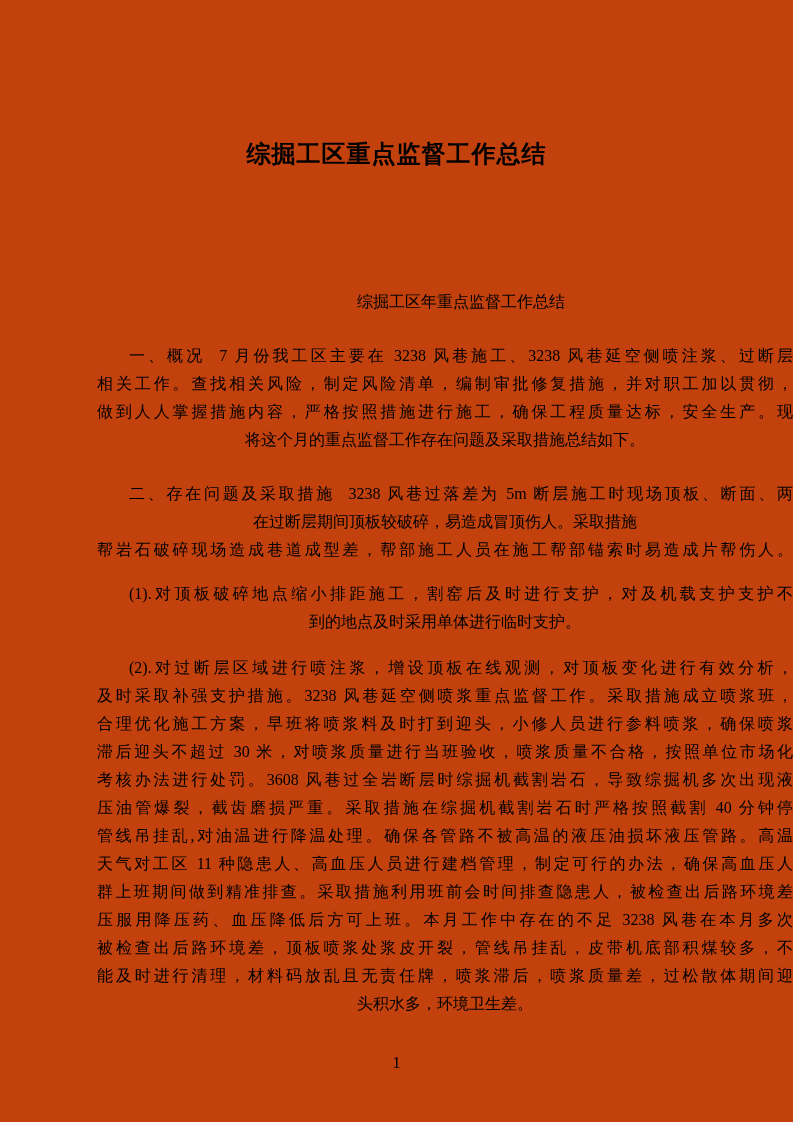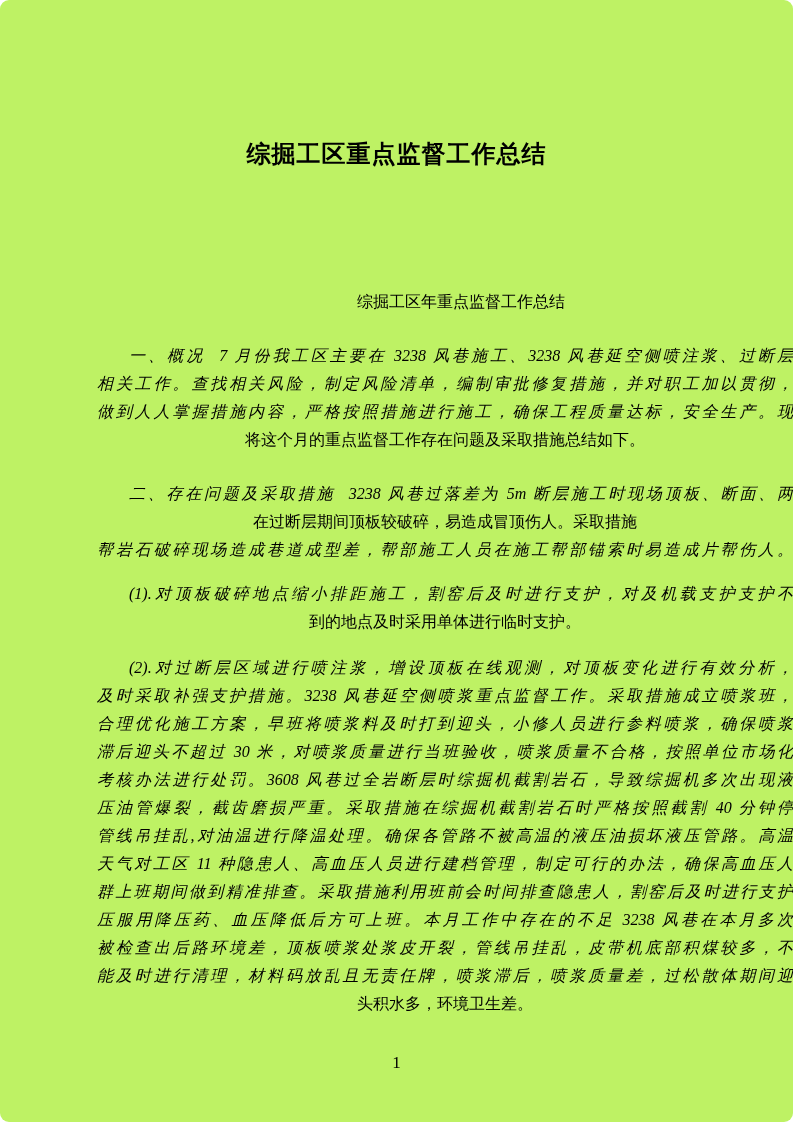--- a/index.html
+++ b/index.html
@@ -4,25 +4,24 @@
   <style>
     html, body {
       margin: 0;
       padding: 0;
       background: #ffffff;
     }
     .page {
       position: relative;
       width: 793px;
       height: 1122px;
-      background: #bef264;
+      background: #c2410c;
       color: #000000;
       overflow: hidden;
       font-family: "Liberation Serif", serif;
-      border-radius: 9px;
     }
     .title {
       position: absolute;
       top: 137px;
       left: 0;
       width: 793px;
       text-align: center;
       font-family: "Liberation Sans", sans-serif;
       font-size: 24px;
       font-weight: 700;
@@ -44,21 +43,20 @@
     .m4 { margin-top: 18px; }
     .line {
       white-space: pre-wrap;
       height: 28px;
       overflow: hidden;
     }
     
     .j {
       text-align: justify;
       text-align-last: justify;
-      font-style: italic;
     }
     
     .last { text-align: center; }
     
     .ind { padding-left: 32px; }
     .footer {
       position: absolute;
       top: 1053px;
       left: 0;
       width: 793px;
@@ -100,21 +98,21 @@
 
     <div class="para m4">
       <div class="line ind j">(2).对过断层区域进行喷注浆，增设顶板在线观测，对顶板变化进行有效分析，</div>
       <div class="line j">及时采取补强支护措施。3238 风巷延空侧喷浆重点监督工作。采取措施成立喷浆班，</div>
       <div class="line j">合理优化施工方案，早班将喷浆料及时打到迎头，小修人员进行参料喷浆，确保喷浆</div>
       <div class="line j">滞后迎头不超过 30 米，对喷浆质量进行当班验收，喷浆质量不合格，按照单位市场化</div>
       <div class="line j">考核办法进行处罚。3608 风巷过全岩断层时综掘机截割岩石，导致综掘机多次出现液</div>
       <div class="line j">压油管爆裂，截齿磨损严重。采取措施在综掘机截割岩石时严格按照截割 40 分钟停</div>
       <div class="line j">管线吊挂乱,对油温进行降温处理。确保各管路不被高温的液压油损坏液压管路。高温</div>
       <div class="line j">天气对工区 11 种隐患人、高血压人员进行建档管理，制定可行的办法，确保高血压人</div>
-      <div class="line j">群上班期间做到精准排查。采取措施利用班前会时间排查隐患人，割窑后及时进行支护</div>
+      <div class="line j">群上班期间做到精准排查。采取措施利用班前会时间排查隐患人，被检查出后路环境差</div>
       <div class="line j">压服用降压药、血压降低后方可上班。本月工作中存在的不足 3238 风巷在本月多次</div>
       <div class="line j">被检查出后路环境差，顶板喷浆处浆皮开裂，管线吊挂乱，皮带机底部积煤较多，不</div>
       <div class="line j">能及时进行清理，材料码放乱且无责任牌，喷浆滞后，喷浆质量差，过松散体期间迎</div>
       <div class="line last">头积水多，环境卫生差。</div>
     </div>
 
   </div>
 
   <div class="footer">1</div>
 

